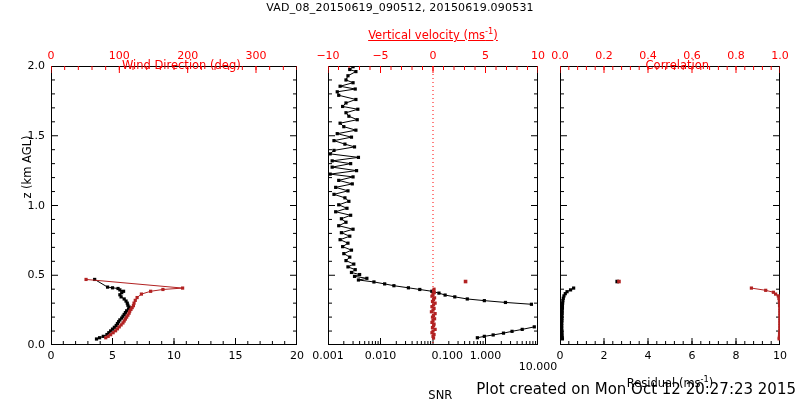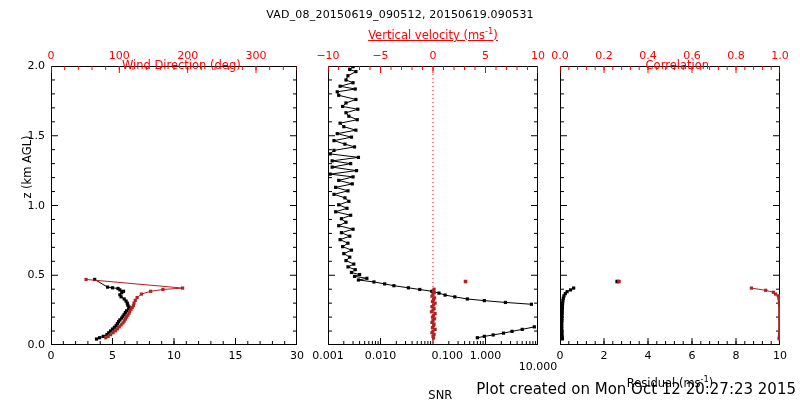--- a/index.html
+++ b/index.html
@@ -22,21 +22,21 @@
   .title-line {
     position: absolute;
     left: 0;
     width: 800px;
     text-align: center;
     font-size: 11px;
     letter-spacing: 0.2px;
     color: #000;
     white-space: pre;
   }
-  #title-main { top: 8px; }
+  #title-main { top: 1px; }
   #title-sub  { top: 22px; }
 
   .panel {
     position: absolute;
     box-sizing: border-box;
   }
   .frame {
     position: absolute;
     left: 0;
     top: 0;
@@ -681,21 +681,21 @@
       <div class="tick-label tick-left" style="left: 5px; top: 128.75px; width: 40px;">1.5</div>
       <div class="tick-label tick-left" style="left: 5px; top: 59px; width: 40px;">2.0</div>
       <div class="tick-label tick-top" style="left: 26px; top: 49px; width: 50px;">0</div>
       <div class="tick-label tick-top" style="left: 94.3333px; top: 49px; width: 50px;">100</div>
       <div class="tick-label tick-top" style="left: 162.667px; top: 49px; width: 50px;">200</div>
       <div class="tick-label tick-top" style="left: 231px; top: 49px; width: 50px;">300</div>
       <div class="tick-label tick-bottom" style="left: 21px; top: 349px; width: 60px;">0</div>
       <div class="tick-label tick-bottom" style="left: 82.5px; top: 349px; width: 60px;">5</div>
       <div class="tick-label tick-bottom" style="left: 144px; top: 349px; width: 60px;">10</div>
       <div class="tick-label tick-bottom" style="left: 205.5px; top: 349px; width: 60px;">15</div>
-      <div class="tick-label tick-bottom" style="left: 267px; top: 349px; width: 60px;">30</div>
+      <div class="tick-label tick-bottom" style="left: 267px; top: 349px; width: 60px;">20</div>
       <div class="tick-label tick-top" style="left: 303px; top: 49px; width: 50px;">−10</div>
       <div class="tick-label tick-top" style="left: 355.5px; top: 49px; width: 50px;">−5</div>
       <div class="tick-label tick-top" style="left: 408px; top: 49px; width: 50px;">0</div>
       <div class="tick-label tick-top" style="left: 460.5px; top: 49px; width: 50px;">5</div>
       <div class="tick-label tick-top" style="left: 513px; top: 49px; width: 50px;">10</div>
       <div class="tick-label tick-bottom" style="left: 298px; top: 349px; width: 60px;">0.001</div>
       <div class="tick-label tick-bottom" style="left: 350.5px; top: 349px; width: 60px;">0.010</div>
       <div class="tick-label tick-bottom" style="left: 403px; top: 349px; width: 60px; text-align: right;">0.100</div>
       <div class="tick-label tick-bottom" style="left: 455.5px; top: 349px; width: 60px;">1.000</div>
       <div class="tick-label tick-bottom" style="left: 508px; top: 360px; width: 60px;">10.000</div>

